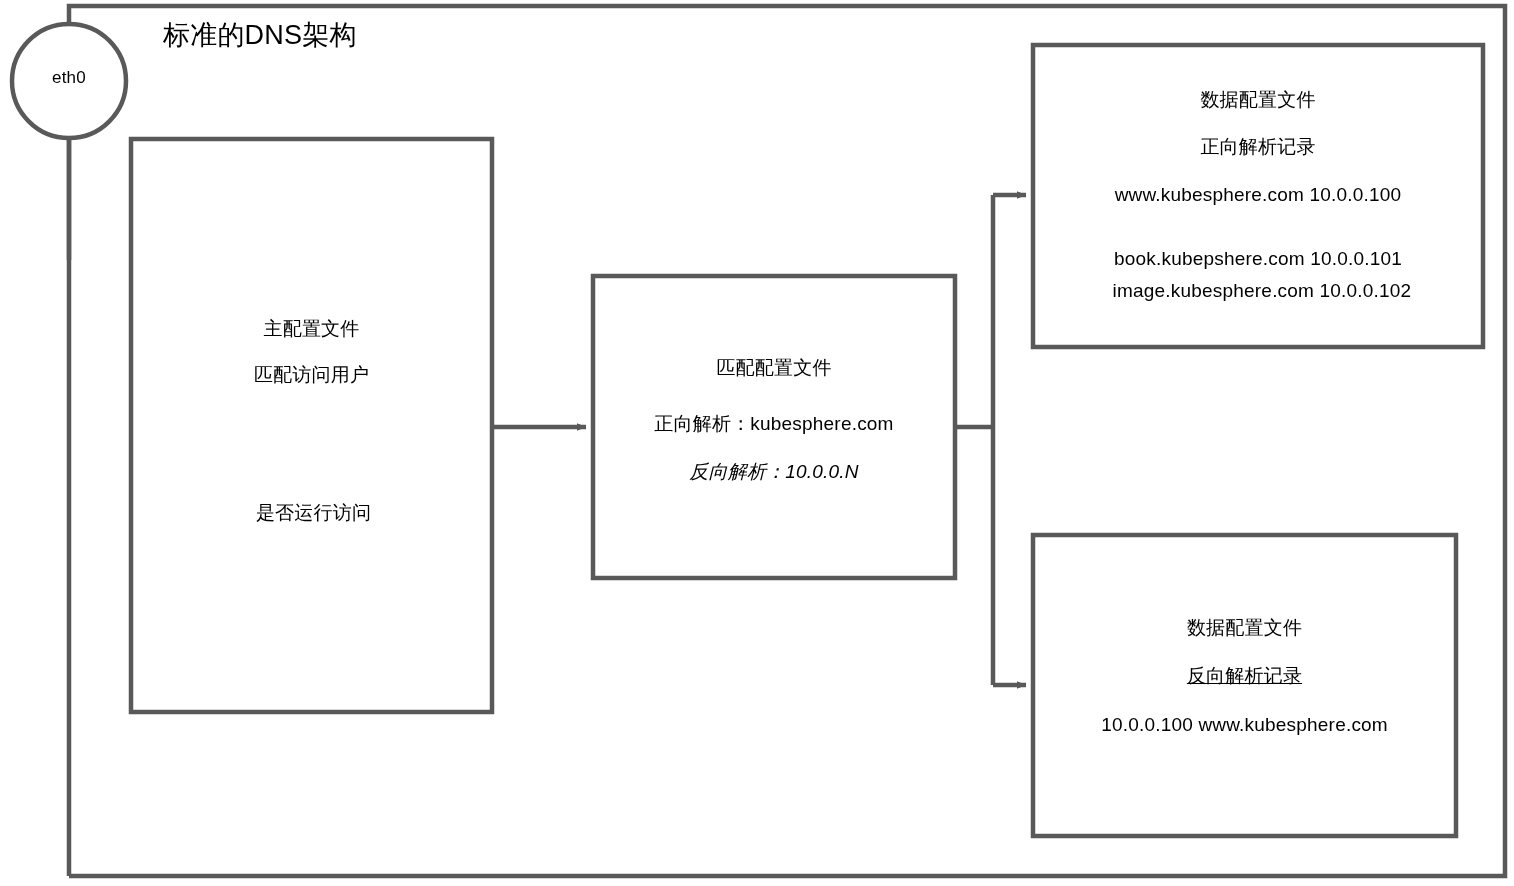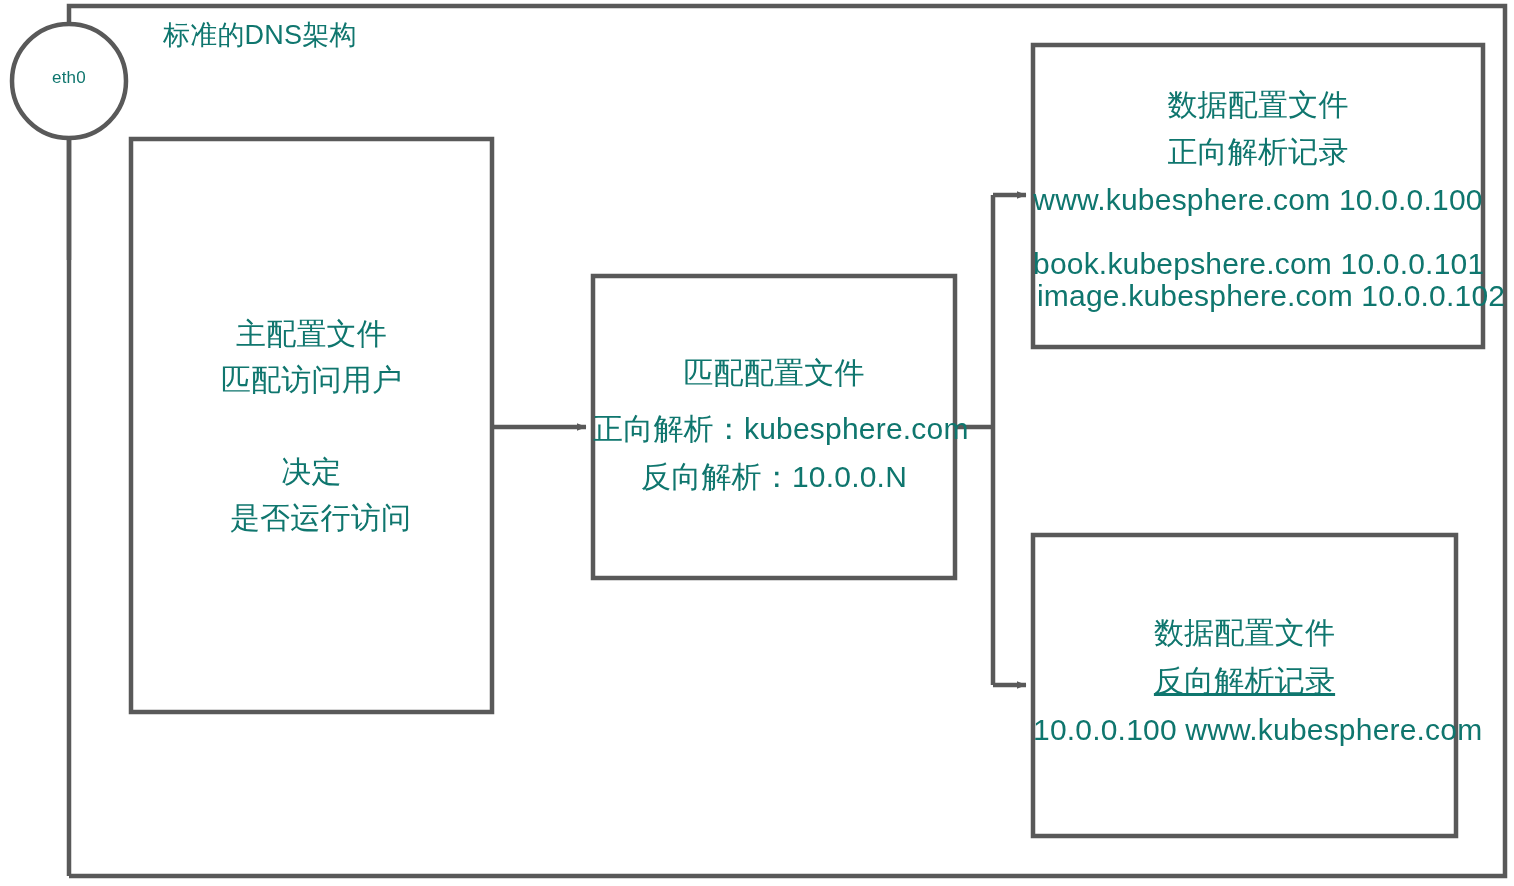--- a/index.html
+++ b/index.html
@@ -20,28 +20,28 @@
   #canvas svg.layer {
     position: absolute;
     left: 0;
     top: 0;
     width: 1514px;
     height: 886px;
     pointer-events: none;
   }
   .txt {
     position: absolute;
-    color: #0f766e;
+    color: #000000;
     text-align: center;
     line-height: 1.0;
     white-space: pre;
     letter-spacing: 0.2px;
   }
   .box-label {
-    font-size: 30px;
+    font-size: 19px;
   }
   .node-label {
     font-size: 17px;
   }
   .title-label {
     font-size: 27px;
     text-align: left;
   }
 </style>
 </head>
@@ -80,28 +80,27 @@
     <line x1="993" y1="685" x2="1026" y2="685" stroke="#595959" stroke-width="4.5" marker-end="url(#arrowhead)"></line>
   </svg>
 
   <div class="txt title-label" style="left:163px; top:22px; width:420px;">标准的DNS架构</div>
 
   <div class="txt node-label" style="left:9px; top:69px; width:120px;">eth0</div>
 
   <div style="position:absolute; left:131px; top:139px; width:361px; height:573px;">
     <div class="txt box-label" style="left:0; top:180px; width:361px;">主配置文件</div>
     <div class="txt box-label" style="left:0; top:226px; width:361px;">匹配访问用户</div>
-    <div class="txt box-label" style="left:0; top:318px; width:361px;">决定</div>
-    <div class="txt box-label" style="left:9px; top:364px; width:361px;">是否运行访问</div>
+    <div class="txt box-label" style="left:2px; top:364px; width:361px;">是否运行访问</div>
   </div>
 
   <div style="position:absolute; left:593px; top:276px; width:362px; height:302px;">
     <div class="txt box-label" style="left:0; top:82px; width:362px;">匹配配置文件</div>
     <div class="txt box-label" style="left:0; top:138px; width:362px;">正向解析：kubesphere.com</div>
-    <div class="txt box-label" style="left:0; top:186px; width:362px;">反向解析：10.0.0.N</div>
+    <div class="txt box-label" style="left:0; top:186px; width:362px;font-style:italic;">反向解析：10.0.0.N</div>
   </div>
 
   <div style="position:absolute; left:1033px; top:45px; width:450px; height:302px;">
     <div class="txt box-label" style="left:0; top:45px; width:450px;">数据配置文件</div>
     <div class="txt box-label" style="left:0; top:92px; width:450px;">正向解析记录</div>
     <div class="txt box-label" style="left:0; top:140px; width:450px;">www.kubesphere.com 10.0.0.100</div>
     <div class="txt box-label" style="left:0; top:204px; width:450px;">book.kubepshere.com 10.0.0.101</div>
     <div class="txt box-label" style="left:4px; top:236px; width:450px;">image.kubesphere.com 10.0.0.102</div>
   </div>
 

